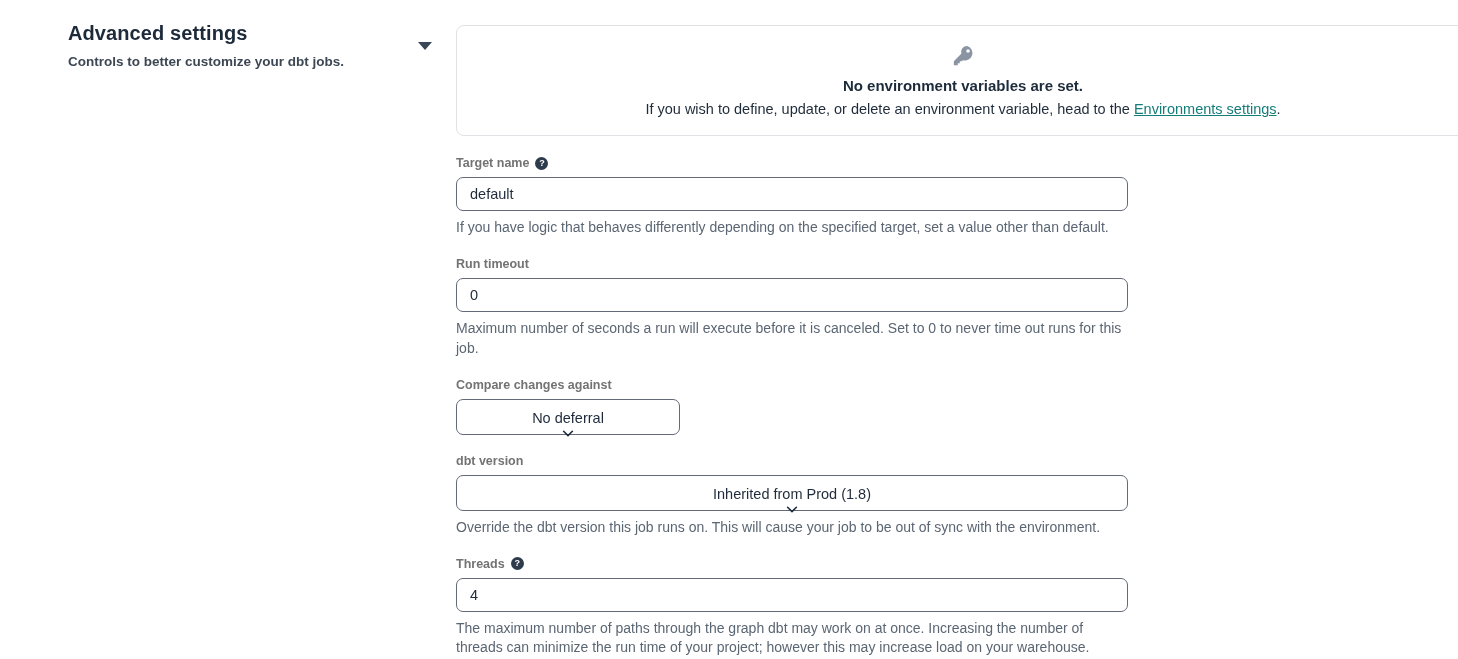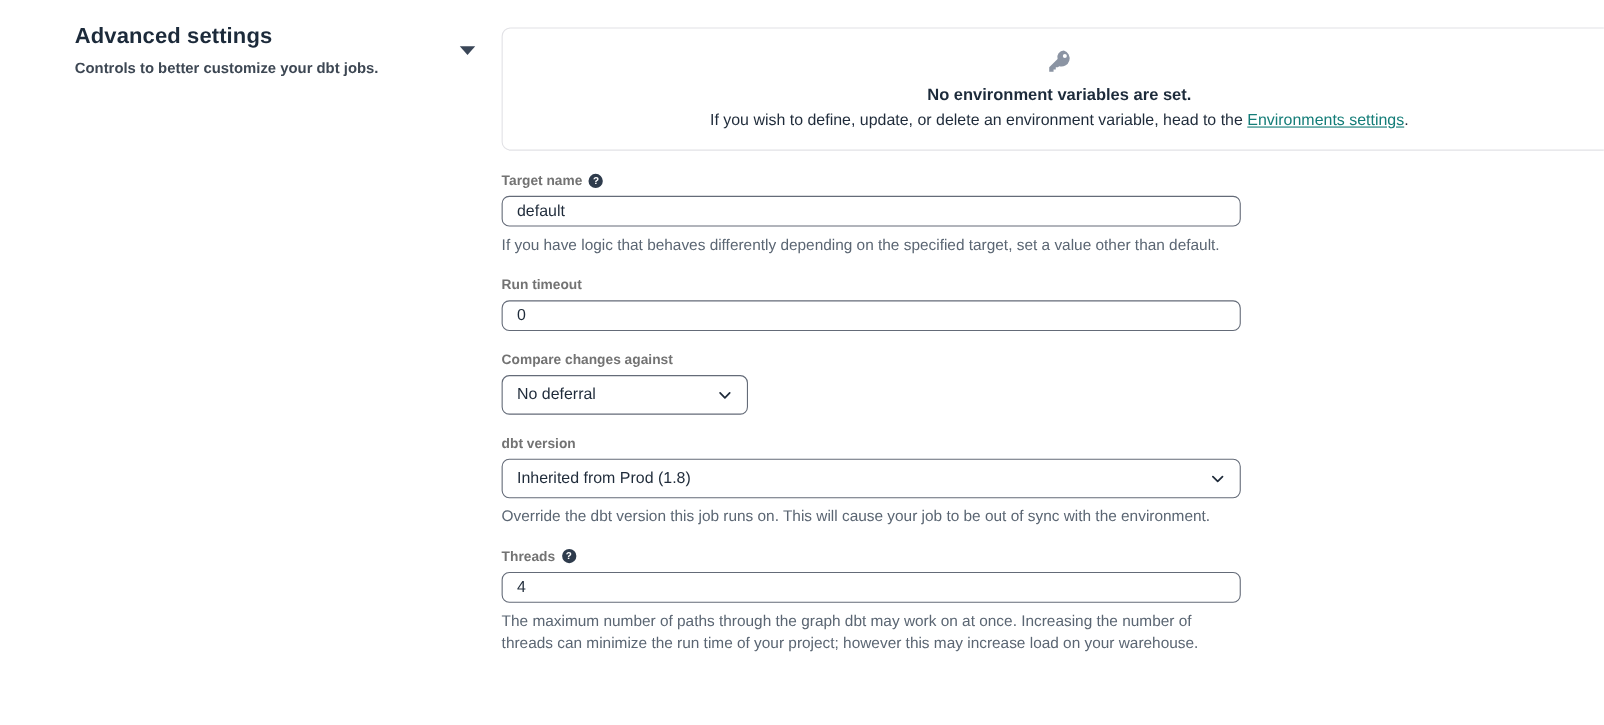--- a/index.html
+++ b/index.html
@@ -48,36 +48,36 @@
   .help-icon {
     width: 13px; height: 13px; border-radius: 50%;
     background: #2e3b4c; color: #ffffff;
     font-size: 9px; font-weight: 700; line-height: 13px;
     text-align: center; display: inline-block; cursor: pointer;
   }
   .text-input {
     width: 672px; height: 28px;
     border: 1.5px solid #646b78;
     border-radius: 7px;
-    padding: 4px 13px;
+    padding: 16px 13px;
     font-family: "Liberation Sans", sans-serif;
     font-size: 14.5px; color: #1f2b3a;
     background: #ffffff;
     outline: none;
   }
   .help-text { margin-top: 7px; font-size: 14px; color: #5b6673; line-height: 1.42; max-width: 672px; }
 
   .select-box {
     height: 36px;
     border: 1.5px solid #646b78;
     border-radius: 7px;
-    padding: 0 13px;
+    padding: 10px 13px;
     display: flex; align-items: center; justify-content: space-between;
     font-size: 14.5px; color: #1f2b3a;
-    background: #ffffff; cursor: pointer;
+    background: #ffffff; cursor: pointer; flex-direction: column;
   }
   .select-box.narrow { width: 224px; }
   .select-box.wide { width: 672px; }
   .chevron { display: inline-flex; align-items: center; }
 </style>
 </head>
 <body>
 
 <div class="page">
 
@@ -109,20 +109,21 @@
       </div>
       <input type="text" class="text-input" value="default" style="">
       <div class="help-text">If you have logic that behaves differently depending on the specified target, set a value other than default.</div>
     </div>
 
     <div class="field-group">
       <div class="label-row">
         <span class="field-label">Run timeout</span>
       </div>
       <input type="text" class="text-input" value="0" style="">
+      <div class="help-text">Maximum number of seconds a run will execute before it is canceled. Set to 0 to never time out runs for this job.</div>
     </div>
 
     <div class="field-group">
       <div class="label-row">
         <span class="field-label">Compare changes against</span>
       </div>
       <div class="select-box narrow">
         <span>No deferral</span>
         <span class="chevron">
           <svg width="14" height="14" viewBox="0 0 16 16">

